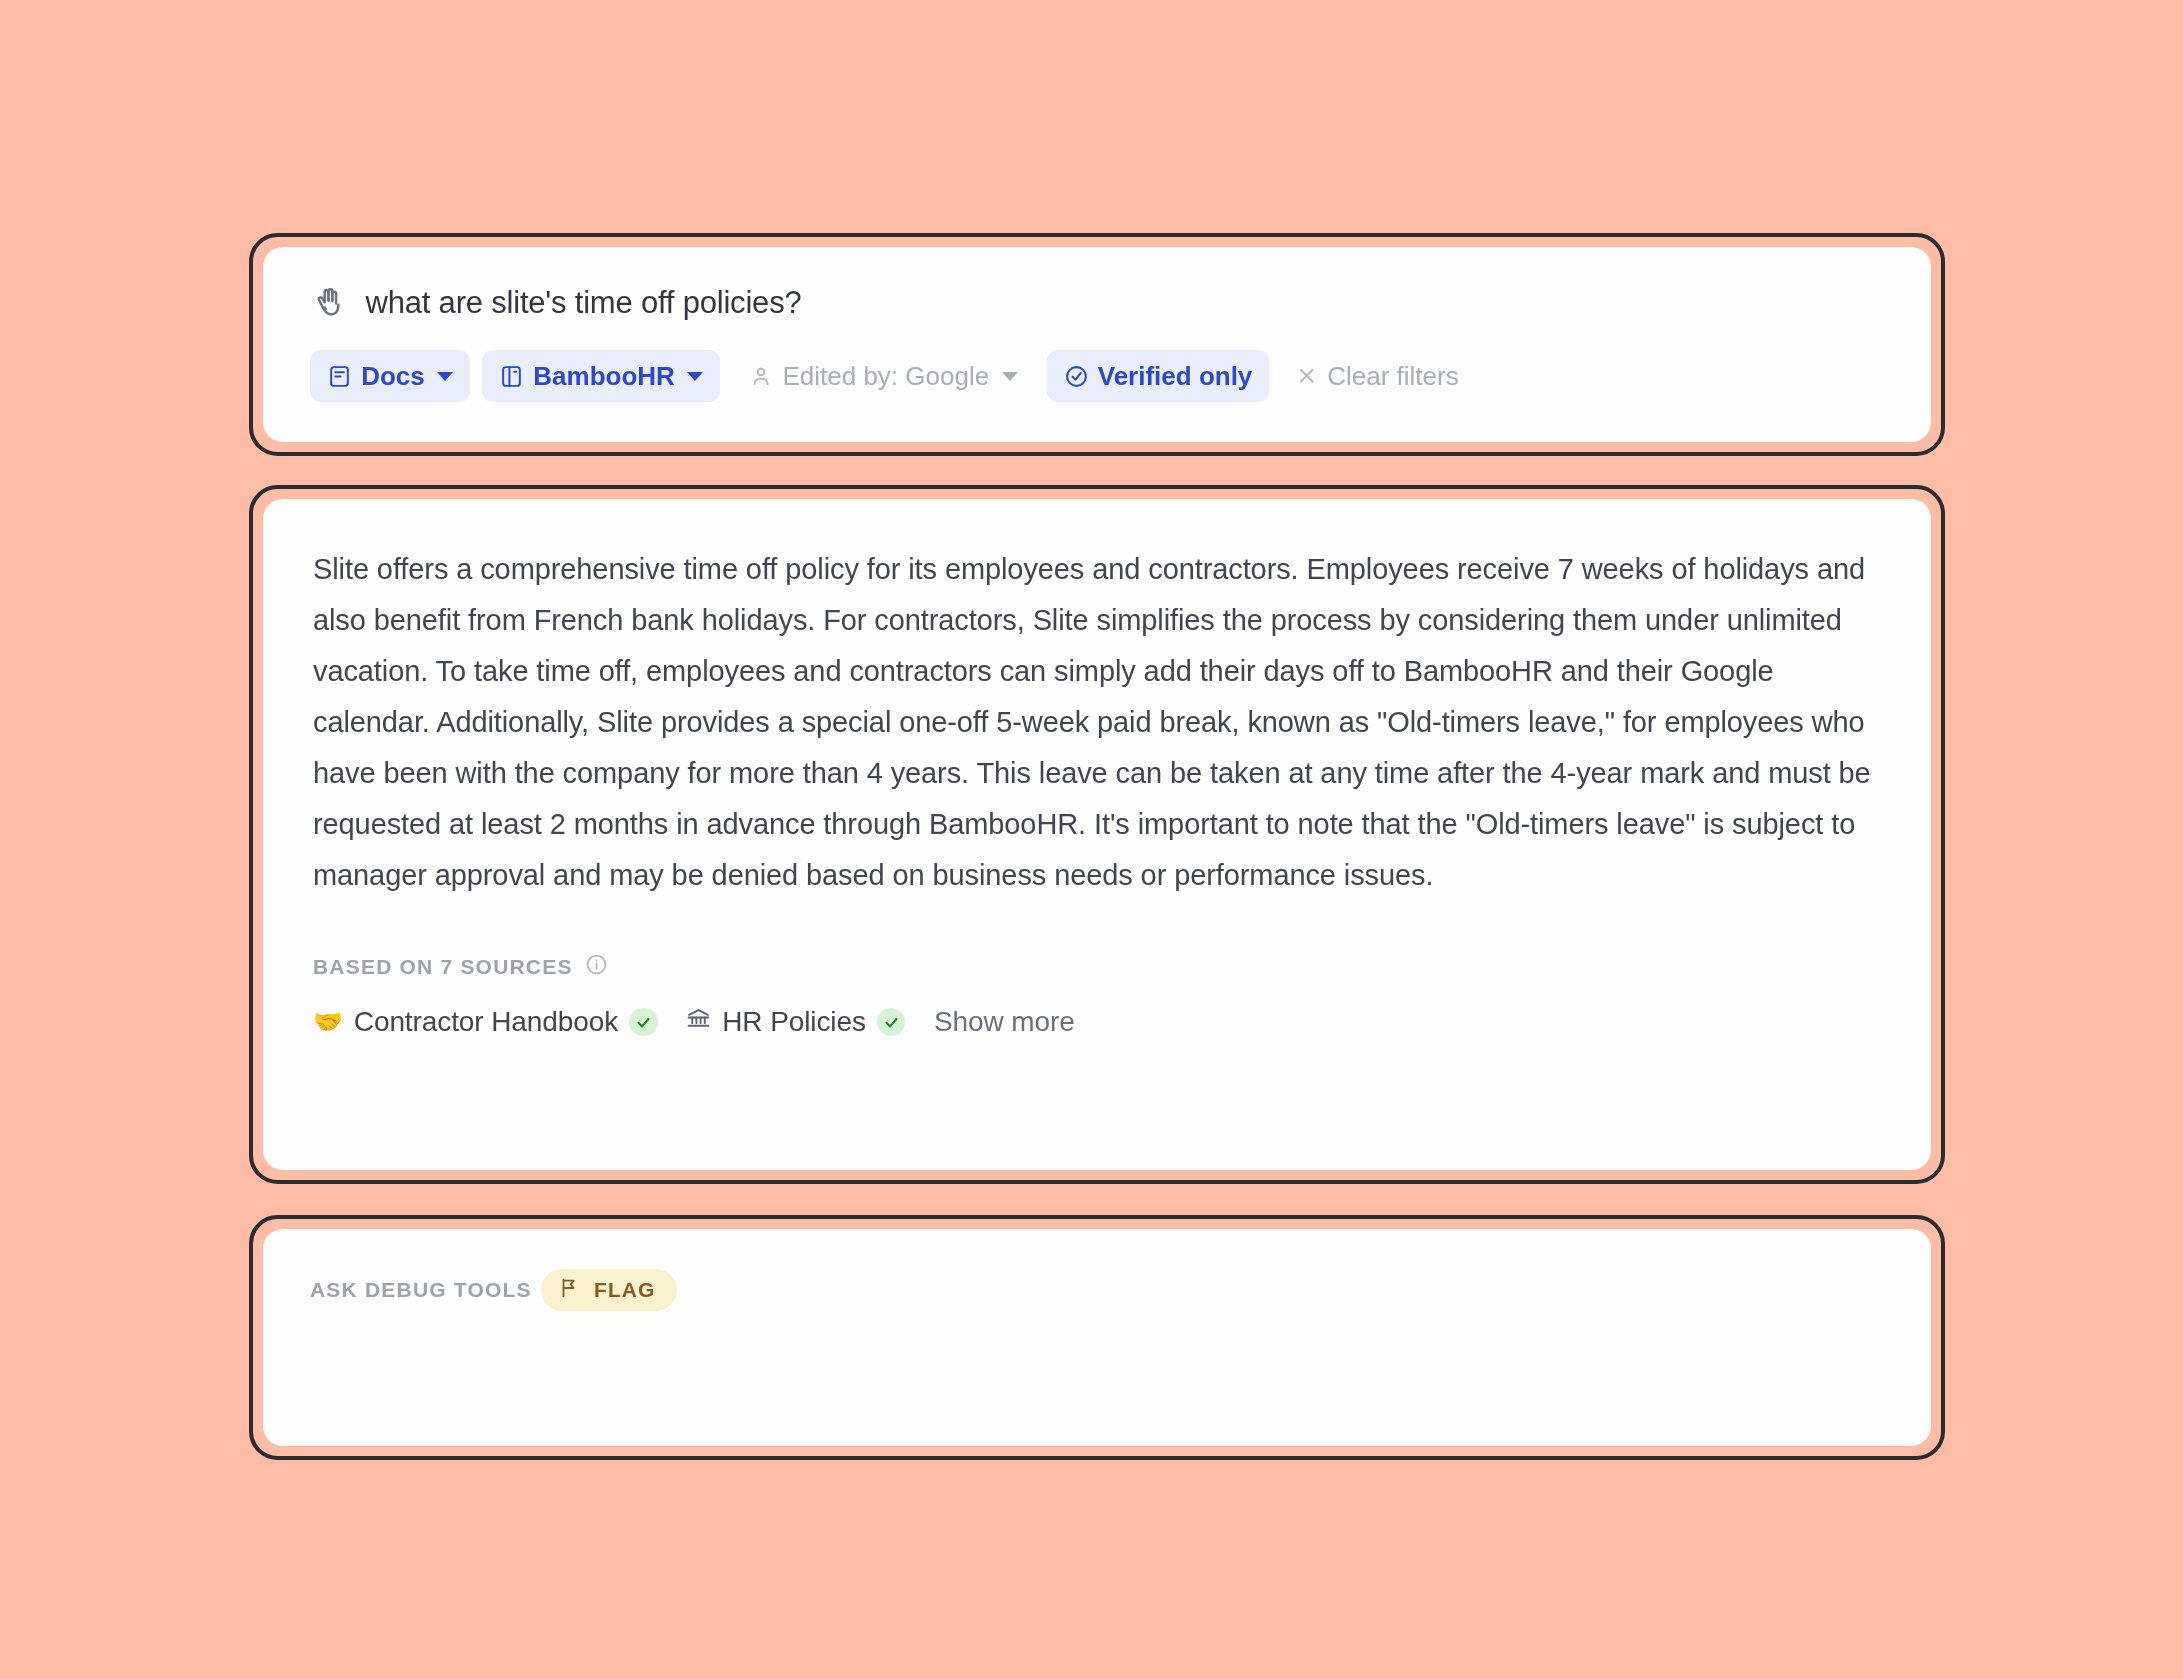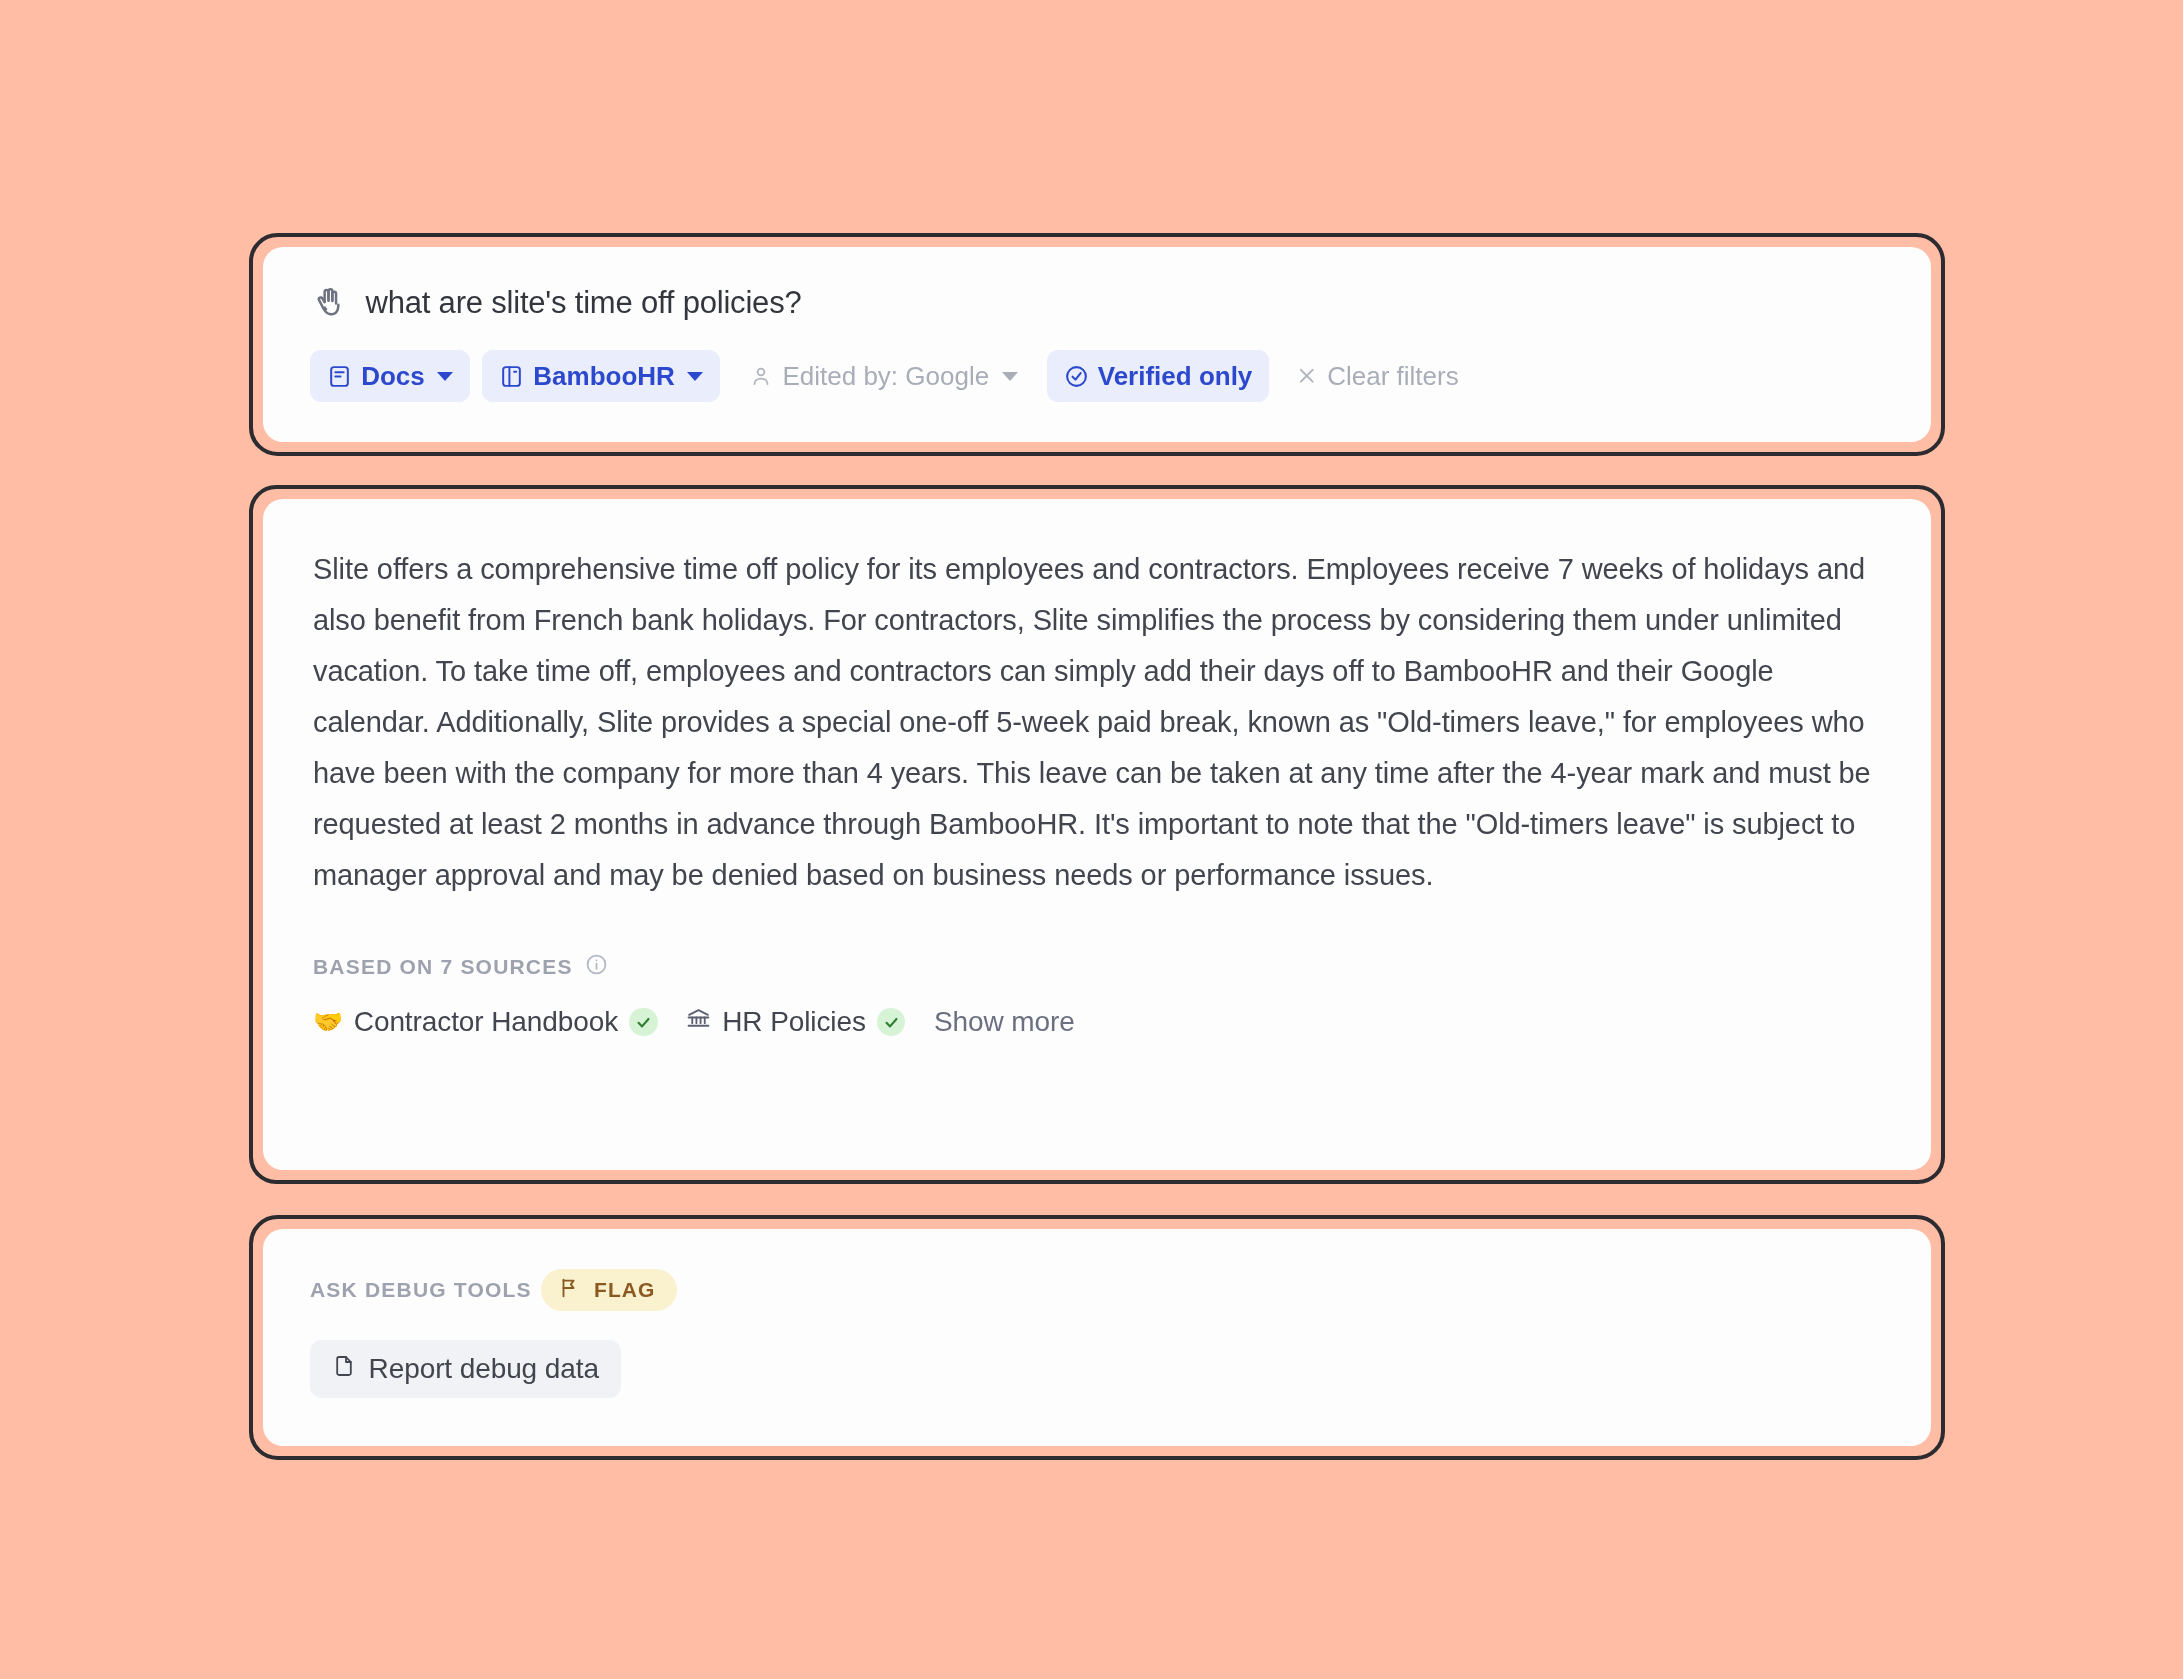--- a/index.html
+++ b/index.html
@@ -31,21 +31,21 @@
     padding: 10px;
   }
   .shell-inner {
     background: #FDFDFE;
     border-radius: 20px;
     width: 100%;
     height: 100%;
   }
 
   #shell-query   { top: 233px;  height: 223px; }
-  #shell-answer  { top: 485px;  height: 699px; border-radius: 27px; }
+  #shell-answer  { top: 485px;  height: 699px; }
   #shell-debug   { top: 1215px; height: 245px; }
 
   
   .query-inner { padding: 37px 47px 28.6px 47px; }
 
   .query-row {
     display: flex;
     align-items: flex-start;
     gap: 18.5px;
     margin-bottom: 29px;
@@ -345,26 +345,17 @@
           <span>
             <svg viewBox="0 0 24 24" width="22" height="22" fill="none" stroke="#8A5A22" stroke-width="2" stroke-linecap="round" stroke-linejoin="round">
               <line x1="6" y1="3" x2="6" y2="21"></line>
               <path d="M6 4h11l-3 4 3 4H6"></path>
             </svg>
           </span>
           <span>FLAG</span>
         </span>
       </div>
 
-      <button class="debug-btn">
-        <span>
-          <svg viewBox="0 0 24 24" width="24" height="24" fill="none" stroke="#42454E" stroke-width="1.8" stroke-linecap="round" stroke-linejoin="round">
-            <path d="M14 3H7a1.8 1.8 0 0 0-1.8 1.8v14.4A1.8 1.8 0 0 0 7 21h10a1.8 1.8 0 0 0 1.8-1.8V8z"></path>
-            <polyline points="14,3 14,8 18.8,8"></polyline>
-          </svg>
-        </span>
-        <span>Report debug data</span>
-      </button>
     </div>
   </div>
 
 </div>
 
 
 </body></html>

